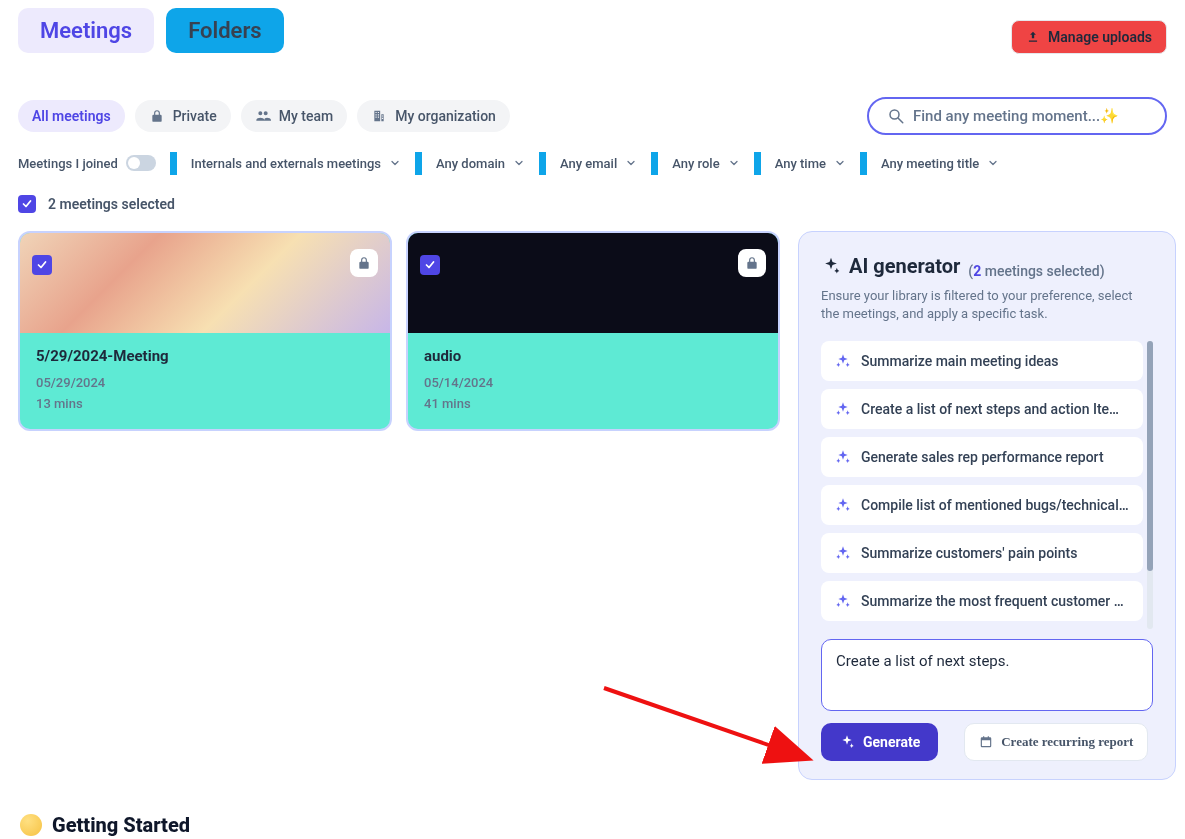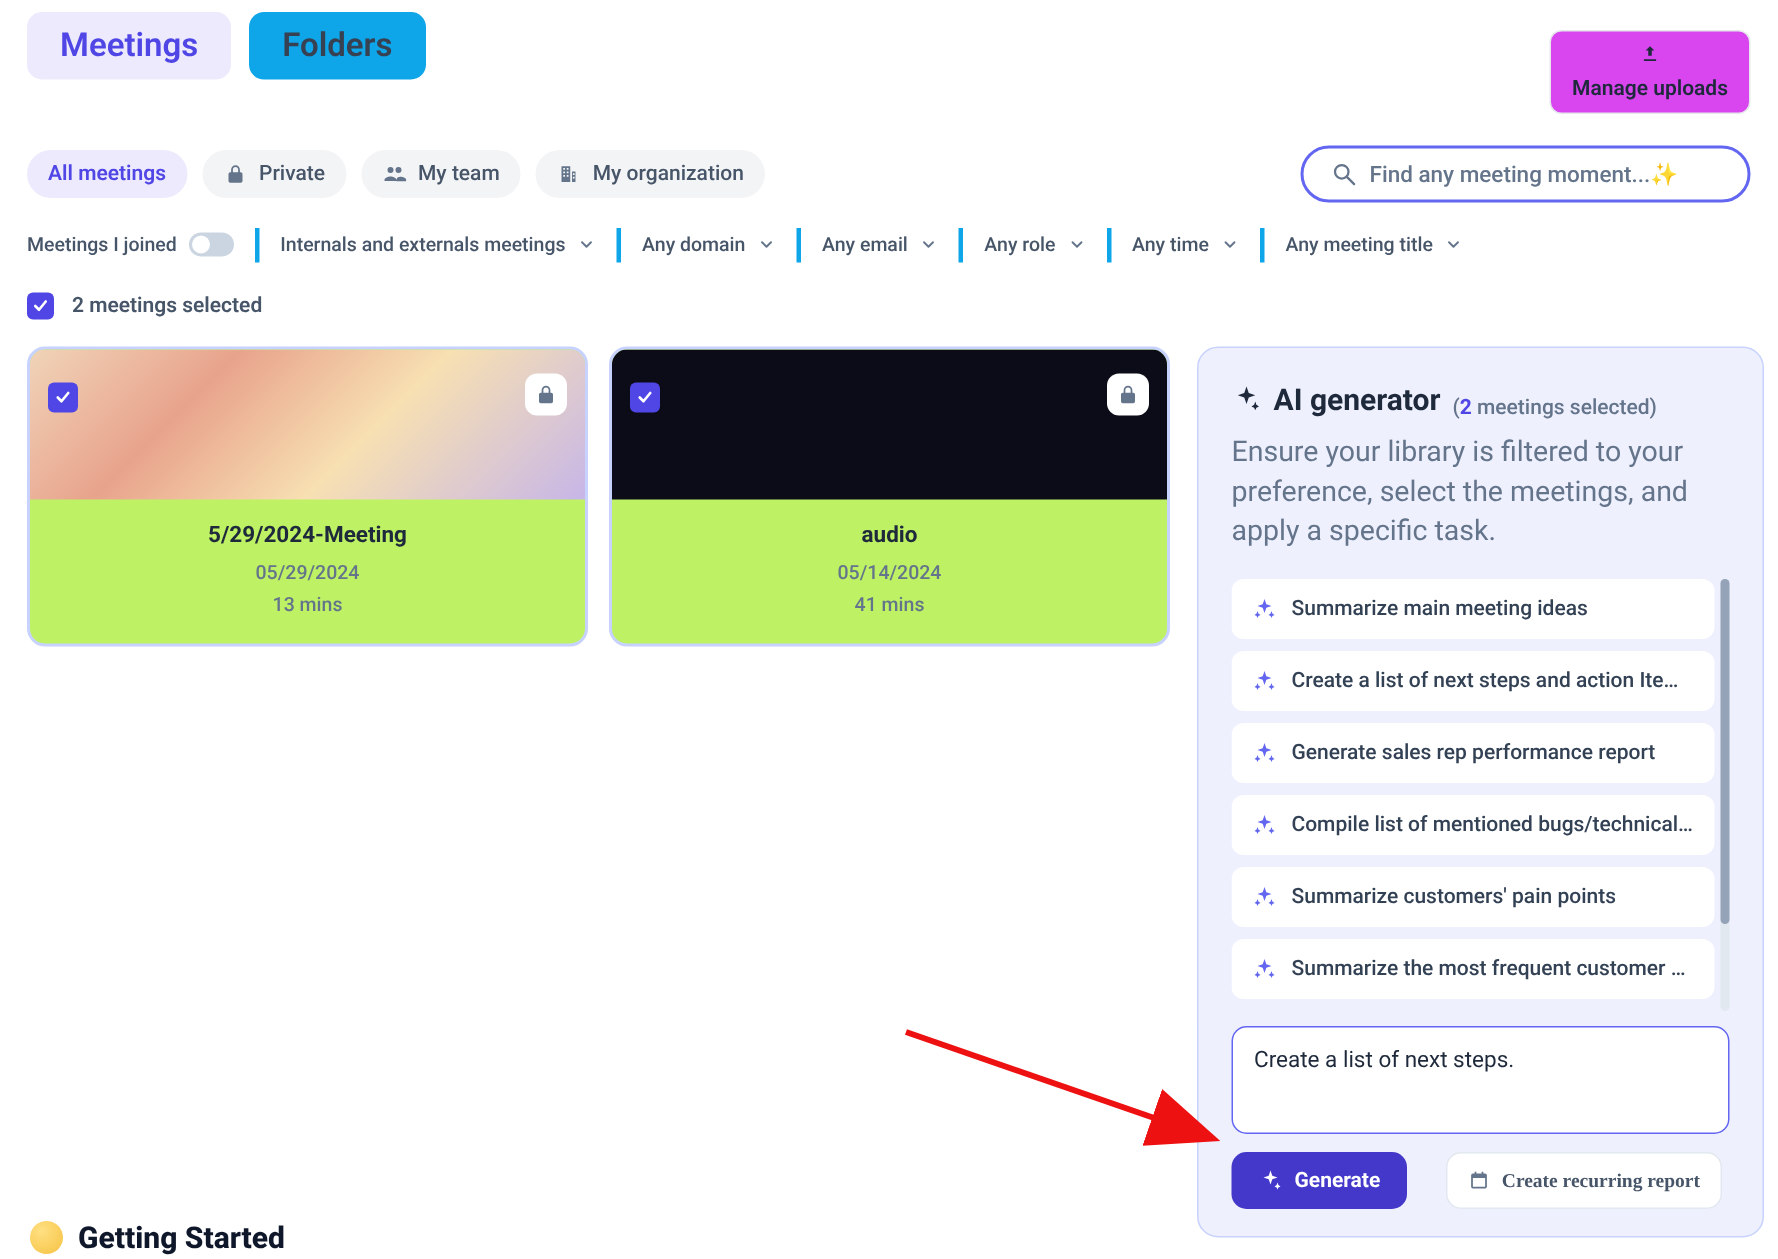--- a/index.html
+++ b/index.html
@@ -37,39 +37,39 @@
     cursor: pointer;
   }
   .pill.active { background: #edeafd; color: #4f46e5; font-weight: 600; }
   .pill .mini-ico { width: 16px; height: 16px; display:inline-flex; align-items:center; justify-content:center; }
 
   .manage-uploads {
     position: absolute; top: 20px; right: 18px;
     display: inline-flex; align-items: center; gap: 8px;
     border: 1px solid #e5e7eb; border-radius: 8px;
     padding: 8px 14px; font-size: 14px; font-weight: 600; color: #1e293b;
-    background: #d946ef; cursor: pointer; flex-direction: column;
+    background: #ef4444; cursor: pointer;
   }
 
   .search-box {
     display: inline-flex; align-items: center; gap: 8px;
     border: 2px solid #6366f1; border-radius: 24px;
     padding: 8px 18px; min-width: 300px;
     font-size: 15px; color: #64748b; font-weight: 500;
   }
 
   .filter-row {
     display: flex; align-items: center; gap: 0; padding: 16px 18px 10px 18px;
     font-size: 13px; color: #475569; font-weight: 500; flex-wrap: wrap;
   }
   .filter-item {
     display: inline-flex; align-items: center; gap: 8px;
     padding: 4px 14px; cursor: pointer;
   }
-  .filter-item + .filter-item { border-left: 3px solid #0ea5e9; }
+  .filter-item + .filter-item { border-left: 7px solid #0ea5e9; }
   .filter-joined { padding-left: 0; }
   .toggle {
     width: 30px; height: 16px; background: #cbd5e1; border-radius: 10px; position: relative;
   }
   .toggle::after {
     content:""; position:absolute; left:2px; top:2px; width:12px; height:12px;
     background:#fff; border-radius:50%;
   }
   .chev { width: 12px; height: 12px; }
 
@@ -80,21 +80,21 @@
   .chk {
     width: 18px; height: 18px; border-radius: 4px; background: #4f46e5;
     display:flex; align-items:center; justify-content:center;
   }
   .chk svg { width: 12px; height: 12px; }
 
   .main-area { display:flex; gap: 18px; padding: 0 18px; align-items: flex-start; }
   .cards { display:flex; gap: 14px; flex: 1; }
   .card {
     width: 374px; border: 2px solid #c7d2fe; border-radius: 12px; overflow: hidden;
-    cursor: pointer; background:#bef264;text-align:center;
+    cursor: pointer; background:#5eead4;
   }
   .card-thumb { height: 100px; position: relative; }
   .thumb-a { background: linear-gradient(135deg,#f0d4b8 0%, #e8a38c 30%, #f7e0b2 60%, #c7b6e8 100%); }
   .thumb-b { background: #0b0c18; }
   .card-chk {
     position:absolute; left:12px; top:22px; width:20px; height:20px; border-radius:4px;
     background:#4f46e5; display:flex; align-items:center; justify-content:center;
   }
   .card-lock {
     position:absolute; right:12px; top:16px; width:28px; height:28px; border-radius:8px;
@@ -108,21 +108,21 @@
   .ai-panel {
     width: 384px; border: 1px solid #c7d2fe; border-radius: 14px;
     background: #eef0fd; padding: 22px 22px 18px 22px;
     position: relative;
   }
   .ai-title-row { display:flex; align-items: baseline; gap: 8px; flex-wrap:wrap; }
   .ai-title { font-size: 20px; font-weight: 700; color:#1e293b; display:inline-flex; align-items:center; gap:8px;}
   .ai-title .spark { width:20px; height:20px; }
   .ai-count { font-size: 14px; color:#64748b; font-weight:500; }
   .ai-count b { color:#4f46e5; font-weight:700; }
-  .ai-desc { font-size: 19px; color:#64748b; margin-top: 8px; line-height:1.4; }
+  .ai-desc { font-size: 13px; color:#64748b; margin-top: 8px; line-height:1.4; }
 
   .ai-list-wrap { position:relative; margin-top: 18px; }
   .ai-list { display:flex; flex-direction:column; gap: 8px; max-height: 288px; overflow:hidden; padding-right:10px;justify-content:flex-end;}
   .ai-item {
     display:flex; align-items:center; gap:10px;
     background:#fff; border-radius:8px; padding:12px 14px;
     font-size:14px; color:#334155; font-weight:500; cursor:pointer;
     white-space:nowrap; overflow:hidden; text-overflow:ellipsis;
   }
   .ai-item .spark-sm { width:16px; height:16px; flex-shrink:0; }

